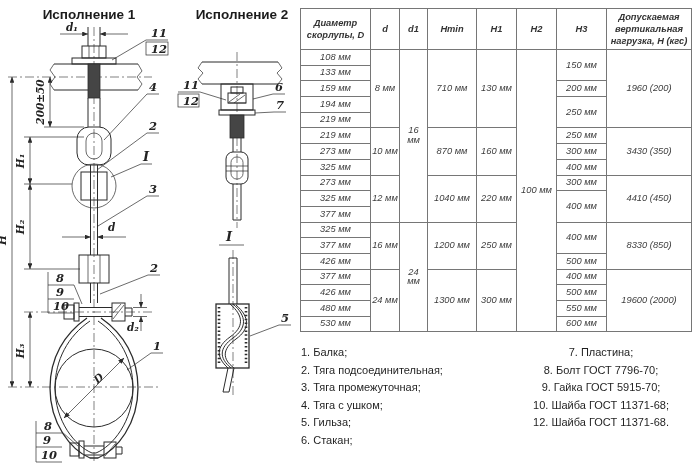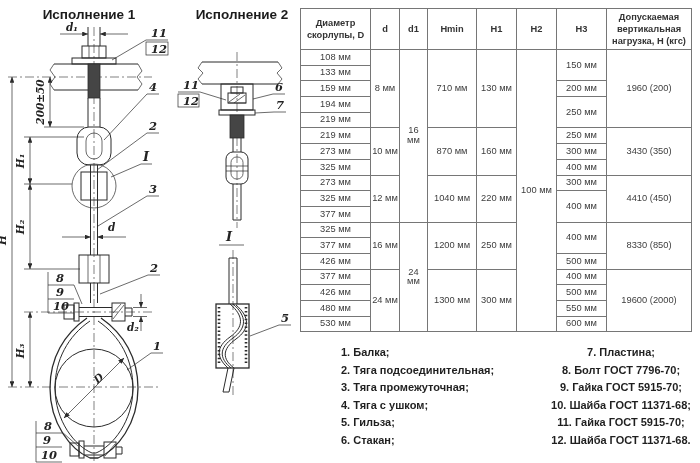--- a/index.html
+++ b/index.html
@@ -12,33 +12,33 @@
   .thk  { stroke:#2b2b2b; stroke-width:1.3; fill:none; }
   .cd   { stroke:#2b2b2b; stroke-width:0.6; fill:none; stroke-dasharray:9 3 2 3; }
   .thin { stroke:#2b2b2b; stroke-width:0.7; fill:none; }
   .dark { fill:#454545; stroke:#2b2b2b; stroke-width:0.8; }
   .dot  { stroke:#2b2b2b; stroke-width:2.6; fill:none; stroke-dasharray:1.5 2.4; }
   .lbl  { font:italic bold 11.5px "DejaVu Serif", serif; fill:#222; stroke:none; }
   .dim  { font:italic bold 10.5px "DejaVu Serif", serif; fill:#222; stroke:none; }
   .ttl  { font:bold 13.5px "Liberation Sans", sans-serif; fill:#1b1b1b; stroke:none; }
 
   
-  .table-wrap { position:absolute; left:300px; top:8px; width:393px; }
+  .table-wrap { position:absolute; left:300px; top:8px; width:393px;font-style:italic; }
   table.spec { border-collapse:collapse; table-layout:fixed; width:391px; }
   table.spec th, table.spec td { border:1px solid #767676; text-align:center;
       vertical-align:middle; color:#3d3d3d; padding:0 1px; }
   table.spec th { font-size:9.3px; font-weight:bold; height:40px; line-height:1.3; color:#333; }
   table.spec td { font-size:9.3px; height:14.7px; line-height:1; }
 
   
   .legend { position:absolute; left:301px; top:344px; width:396px; display:flex; }
   .legend-col { width:204px; }
   .legend-col.rc { width:192px;text-align:center; }
-  .legend-item { font-size:11px; font-weight:bold; color:#1f1f1f; line-height:17.5px;
-                 white-space:nowrap;margin-left:40px; }
+  .legend-item { font-size:11px; font-weight:normal; color:#1f1f1f; line-height:17.5px;
+                 white-space:nowrap; }
 </style>
 </head>
 <body>
 
 <div class="page">
 
   <svg class="draw" width="298" height="463" viewBox="0 0 298 463">
     <defs>
       <marker id="arr" viewBox="0 0 10 8" refX="9.5" refY="4" markerWidth="9" markerHeight="7" orient="auto-start-reverse">
         <path d="M0,0 L10,4 L0,8 z" fill="#2b2b2b"></path>
@@ -447,17 +447,16 @@
       <div class="legend-item">3. Тяга промежуточная;</div>
       <div class="legend-item">4. Тяга с ушком;</div>
       <div class="legend-item">5. Гильза;</div>
       <div class="legend-item">6. Стакан;</div>
     </div>
     <div class="legend-col rc">
       <div class="legend-item">7. Пластина;</div>
       <div class="legend-item">8. Болт ГОСТ 7796-70;</div>
       <div class="legend-item">9. Гайка ГОСТ 5915-70;</div>
       <div class="legend-item">10. Шайба ГОСТ 11371-68;</div>
-      <div class="legend-item">11. Гайка ГОСТ 5915-70;</div>
       <div class="legend-item">12. Шайба ГОСТ 11371-68.</div>
     </div>
   </div>
 </div>
 
 </body></html>

